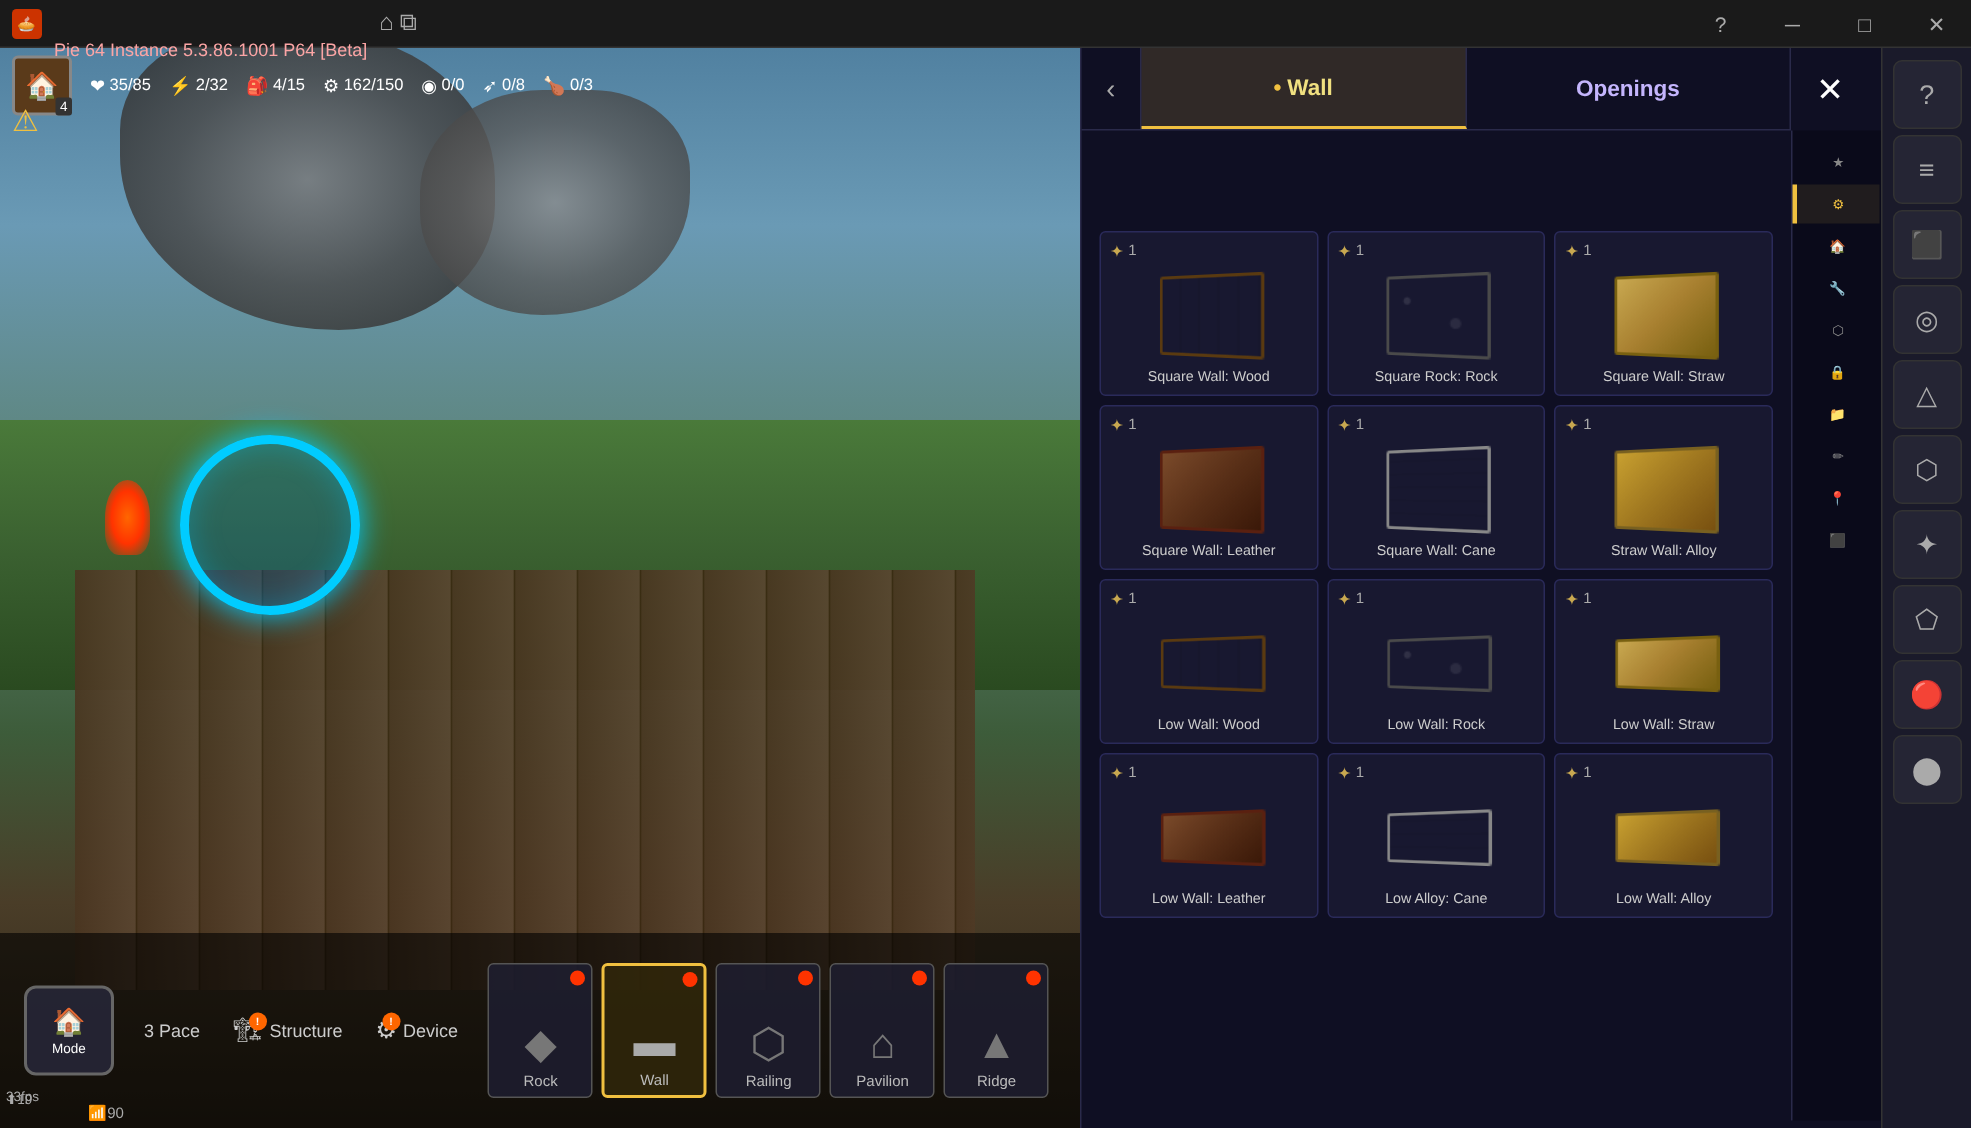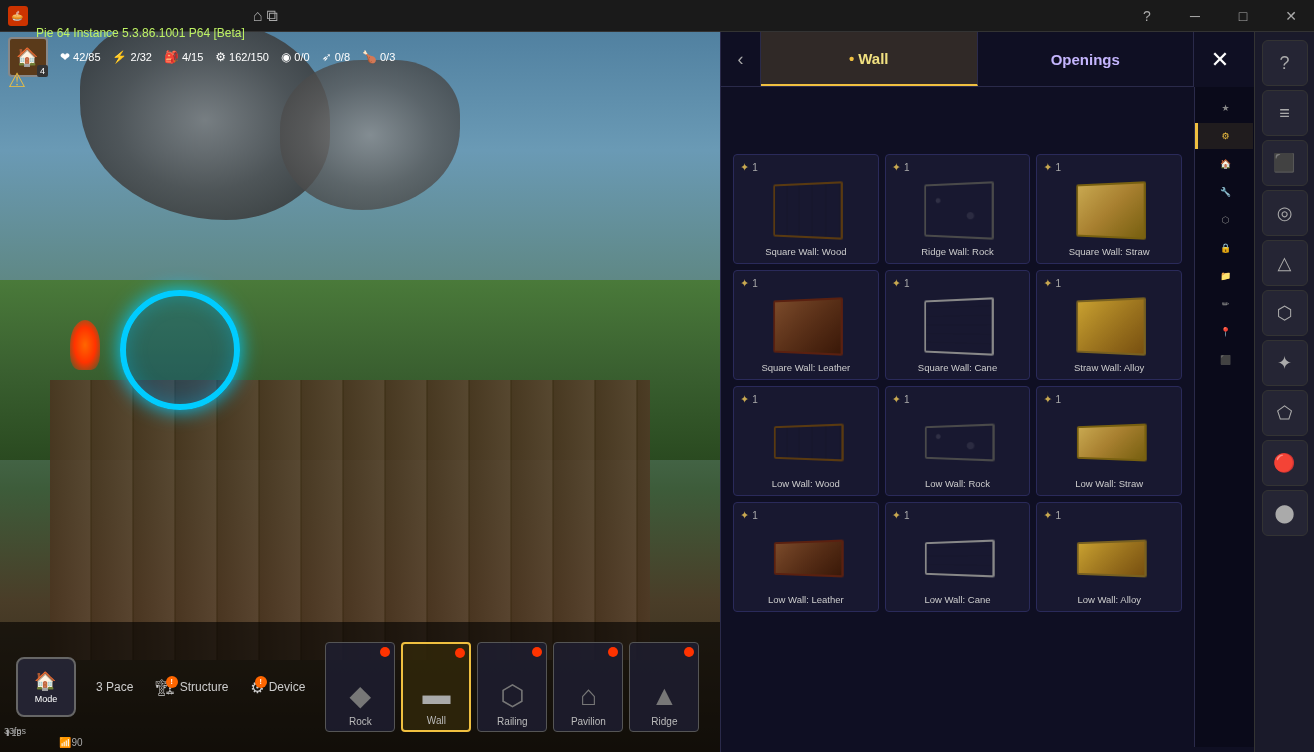--- a/index.html
+++ b/index.html
@@ -462,21 +462,21 @@
       font-size: 7px;
       color: white;
       font-weight: bold;
     }
   </style>
 </head>
 <body>
 
 <div id="titlebar">
   <div id="titlebar-icon">🥧</div>
-  <span style="color:#bef264;font-size:12px;margin-top:35px;">Pie 64 Instance  5.3.86.1001  P64 [Beta]</span>
+  <span style="color:#fca5a5;font-size:12px;margin-top:35px;">Pie 64 Instance  5.3.86.1001  P64 [Beta]</span>
   <span style="margin-left:8px;color:#aaa;font-size:16px;">⌂</span>
   <span style="margin-left:4px;color:#aaa;font-size:16px;">⧉</span>
   <div id="titlebar-controls">
     <div class="titlebar-btn">?</div>
     <div class="titlebar-btn">─</div>
     <div class="titlebar-btn">□</div>
     <div class="titlebar-btn close">✕</div>
   </div>
 </div>
 
@@ -489,21 +489,21 @@
   <div class="fire-effect"></div>
 
   <div id="hud-top">
     <div class="hud-avatar">
       <span class="hud-avatar-icon">🏠</span>
       <span class="hud-level">4</span>
     </div>
     <div class="hud-stats">
       <div class="hud-stat">
         <span class="hud-stat-icon">❤</span>
-        <span>42/85</span>
+        <span>35/85</span>
       </div>
       <div class="hud-stat">
         <span class="hud-stat-icon">⚡</span>
         <span>2/32</span>
       </div>
       <div class="hud-stat">
         <span class="hud-stat-icon">🎒</span>
         <span>4/15</span>
       </div>
       <div class="hud-stat">
@@ -627,21 +627,21 @@
           <div class="item-preview">
             <div class="wall-wood" style="background-image: repeating-linear-gradient(90deg, rgba(0, 0, 0, 0.15) 0px, transparent 1px, transparent 12px, rgba(0, 0, 0, 0.1) 13px);"></div>
           </div>
           <div class="item-name">Square Wall: Wood</div>
         </div>
         <div class="item-card">
           <div class="item-cost"><span class="item-cost-icon">✦</span> 1</div>
           <div class="item-preview">
             <div class="wall-rock" style="background-image: radial-gradient(circle at 20% 30%, rgba(255, 255, 255, 0.1) 2px, transparent 3px), radial-gradient(circle at 70% 60%, rgba(255, 255, 255, 0.08) 3px, transparent 4px);"></div>
           </div>
-          <div class="item-name">Ridge Wall: Rock</div>
+          <div class="item-name">Square Rock: Rock</div>
         </div>
         <div class="item-card">
           <div class="item-cost"><span class="item-cost-icon">✦</span> 1</div>
           <div class="item-preview">
             <div class="wall-straw"></div>
           </div>
           <div class="item-name">Square Wall: Straw</div>
         </div>
         <div class="item-card">
           <div class="item-cost"><span class="item-cost-icon">✦</span> 1</div>
@@ -690,21 +690,21 @@
           <div class="item-preview">
             <div class="wall-low-leather"></div>
           </div>
           <div class="item-name">Low Wall: Leather</div>
         </div>
         <div class="item-card">
           <div class="item-cost"><span class="item-cost-icon">✦</span> 1</div>
           <div class="item-preview">
             <div class="wall-low-cane" style="background-image: repeating-linear-gradient(0deg, rgba(0, 0, 0, 0.1) 0px, transparent 1px, transparent 8px, rgba(0, 0, 0, 0.08) 9px);"></div>
           </div>
-          <div class="item-name">Low Wall: Cane</div>
+          <div class="item-name">Low Alloy: Cane</div>
         </div>
         <div class="item-card">
           <div class="item-cost"><span class="item-cost-icon">✦</span> 1</div>
           <div class="item-preview">
             <div class="wall-low-alloy"></div>
           </div>
           <div class="item-name">Low Wall: Alloy</div>
         </div>
       </div>
   </div>

